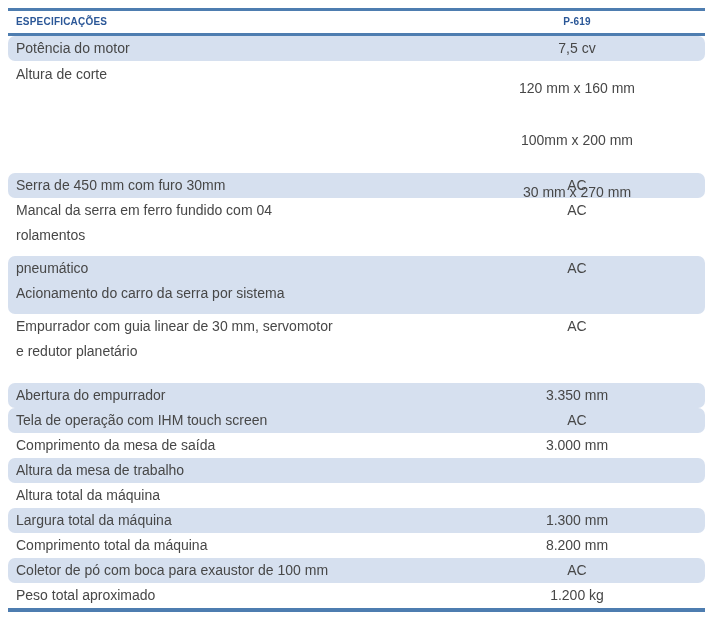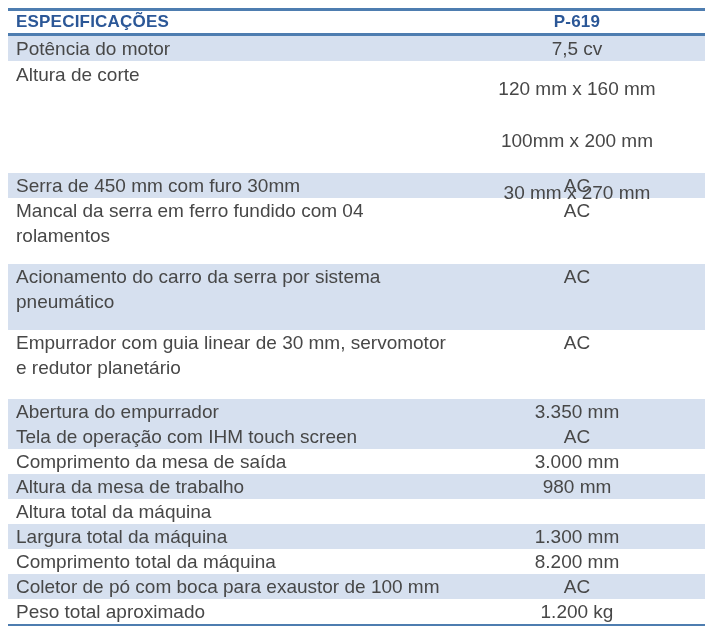--- a/index.html
+++ b/index.html
@@ -21,27 +21,28 @@
   }
   
   .t-header {
     display: flex;
     height: 22px;
     border-top: 3px solid var(--accent, #4e7db0);
     border-bottom: 3px solid var(--accent, #4e7db0);
     background: #ffffff;
     color: var(--header_text, #2b5797);
     font-weight: bold;
-    font-size: 17px;
+    font-size: 10px;
     letter-spacing: 0.2px;
   }
   
   .row {
     display: flex;
-    font-size: 19px;
+    font-size: 14px;
+    border-radius: 7px;
   }
   .row.shaded { background: var(--shade, #d6e0ef); }
 
   .cell-label {
     flex: 1 1 auto;
     padding-left: 8px;
     line-height: 25px;
     white-space: nowrap;
     overflow: hidden;
   }
@@ -49,21 +50,21 @@
     flex: 0 0 256px;
     width: 256px;
     text-align: center;
     line-height: 25px;
     white-space: nowrap;
   }
   .t-header .cell-label { line-height: 22px; }
   .t-header .cell-value { line-height: 22px; }
 
   .row--single { height: 25px; }
-  .row--double { height: 66px; }
+  .row--double { height: 58px; }
   .row--double .cell-value { line-height: 25px; }
   .row--tall   { height: 69px; }
   .label-line  { display: block; line-height: 25px; white-space: nowrap; }
 
   
   .row--multi  { height: 112px; }
   .row--multi .cell-label { line-height: 25px; padding-top: 1px; }
   .row--multi .value-line {
     height: 37px;
     line-height: 25px;
@@ -102,22 +103,22 @@
   <div class="row row--double">
     <div class="cell-label">
       <span class="label-line">Mancal da serra em ferro fundido com 04</span>
       <span class="label-line">rolamentos</span>
     </div>
     <div class="cell-value">AC</div>
   </div>
 
   <div class="row row--double shaded">
     <div class="cell-label">
+      <span class="label-line">pneumático</span>
       <span class="label-line">Acionamento do carro da serra por sistema</span>
-      <span class="label-line">pneumático</span>
     </div>
     <div class="cell-value">AC</div>
   </div>
 
   <div class="row row--tall">
     <div class="cell-label">
       <span class="label-line">Empurrador com guia linear de 30 mm, servomotor</span>
       <span class="label-line">e redutor planetário</span>
     </div>
     <div class="cell-value">AC</div>
@@ -134,21 +135,20 @@
     <div class="cell-value">AC</div>
   </div>
 
   <div class="row row--single">
     <div class="cell-label">Comprimento da mesa de saída</div>
     <div class="cell-value">3.000 mm</div>
   </div>
 
   <div class="row row--single shaded">
     <div class="cell-label">Altura da mesa de trabalho</div>
-    <div class="cell-value">980 mm</div>
   </div>
 
   <div class="row row--single">
     <div class="cell-label">Altura total da máquina</div>
   </div>
 
   <div class="row row--single shaded">
     <div class="cell-label">Largura total da máquina</div>
     <div class="cell-value">1.300 mm</div>
   </div>

